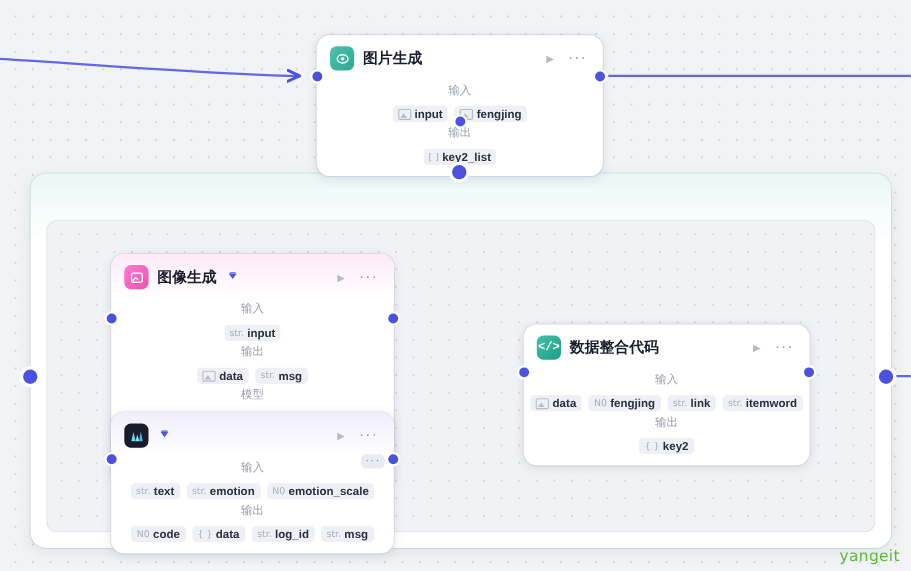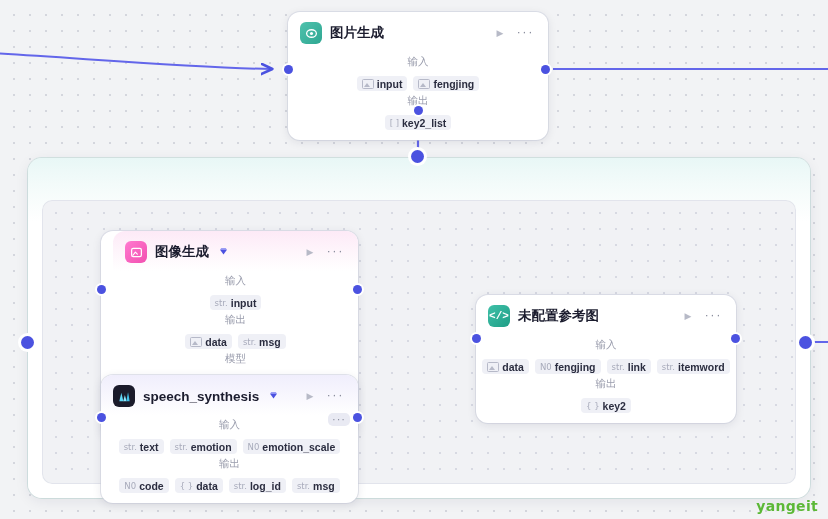--- a/index.html
+++ b/index.html
@@ -89,28 +89,28 @@
     position:absolute;left:14px;top:42px;right:14px;bottom:14px;
     border-radius:10px;
     background-color:#f1f2f5;
     background-image:radial-gradient(#d7d9e2 1px, transparent 1.1px);
     background-size:16px 16px;
     background-position:6px 5px;
     box-shadow:inset 0 0 0 1px rgba(214,217,228,.55);
   }
 
   
-  #node-imgzh{left:288px;top:12px;width:260px;}
-  #node-imgsc{left:101px;top:231px;width:257px;padding-left:12px;}
+  #node-imgzh{left:288px;top:32px;width:260px;}
+  #node-imgsc{left:101px;top:231px;width:257px;}
   #node-speech{left:101px;top:375px;width:257px;}
   #node-code{left:476px;top:295px;width:260px;}
 
   #watermark{
     position:absolute;right:10px;bottom:5px;
-    color:#5cb837;font-size:14px;font-weight:bold;letter-spacing:.3px;
+    color:#5cb837;font-size:14px;font-weight:normal;letter-spacing:.3px;
     font-family:"DejaVu Sans",sans-serif;
   }
 </style>
 </head>
 <body>
 
 <div id="canvas">
 
   <svg class="svg-layer" viewBox="0 0 828 519">
     <defs>
@@ -243,21 +243,20 @@
 
   <div class="node" id="node-speech">
     <div class="node-head" style="background:linear-gradient(180deg,#f0eefc,#ffffff);">
       <span class="node-icon ic-wave">
         <svg width="15" height="13" viewBox="0 0 16 14">
             <path d="M2.4,12 L4.6,3 L6.8,12 Z" fill="#5fd8f5"></path>
             <path d="M6.6,12 L8.4,5.5 L10.2,12 Z" fill="#8ae8ff"></path>
             <path d="M10,12 L11.8,2.4 L13.6,12 Z" fill="#3fc0e8"></path>
           </svg>
       </span>
-      <span class="node-title">speech_synthesis</span>
       <span class="gem">
         <svg width="11" height="11" viewBox="0 0 16 16">
             <path d="M3,5.5 L13,5.5 L8,12.5 Z" fill="#4b52e0"></path>
             <path d="M3,5.5 L4.6,3.2 L11.4,3.2 L13,5.5 Z" fill="#7b80f2"></path>
           </svg>
       </span>
       <span class="head-spacer"></span>
       <span class="play">▶</span>
       <span class="dots">···</span>
     </div>
@@ -303,21 +302,21 @@
       </div>
     </div>
     <span class="more-chip" style="position:absolute;right:8px;top:38px;">···</span>
   </div>
   <div class="port" style="left:97px;top:413px;"></div>
   <div class="port" style="left:353px;top:413px;"></div>
 
   <div class="node" id="node-code">
     <div class="node-head">
       <span class="node-icon ic-code">&lt;/&gt;</span>
-      <span class="node-title">未配置参考图</span>
+      <span class="node-title">数据整合代码</span>
       <span class="head-spacer"></span>
       <span class="play">▶</span>
       <span class="dots">···</span>
     </div>
     <div class="node-body">
       <div class="row">
         <span class="row-label">输入</span>
         <span class="tags">
           <span class="tag">
               <span class="tt-img"></span>

